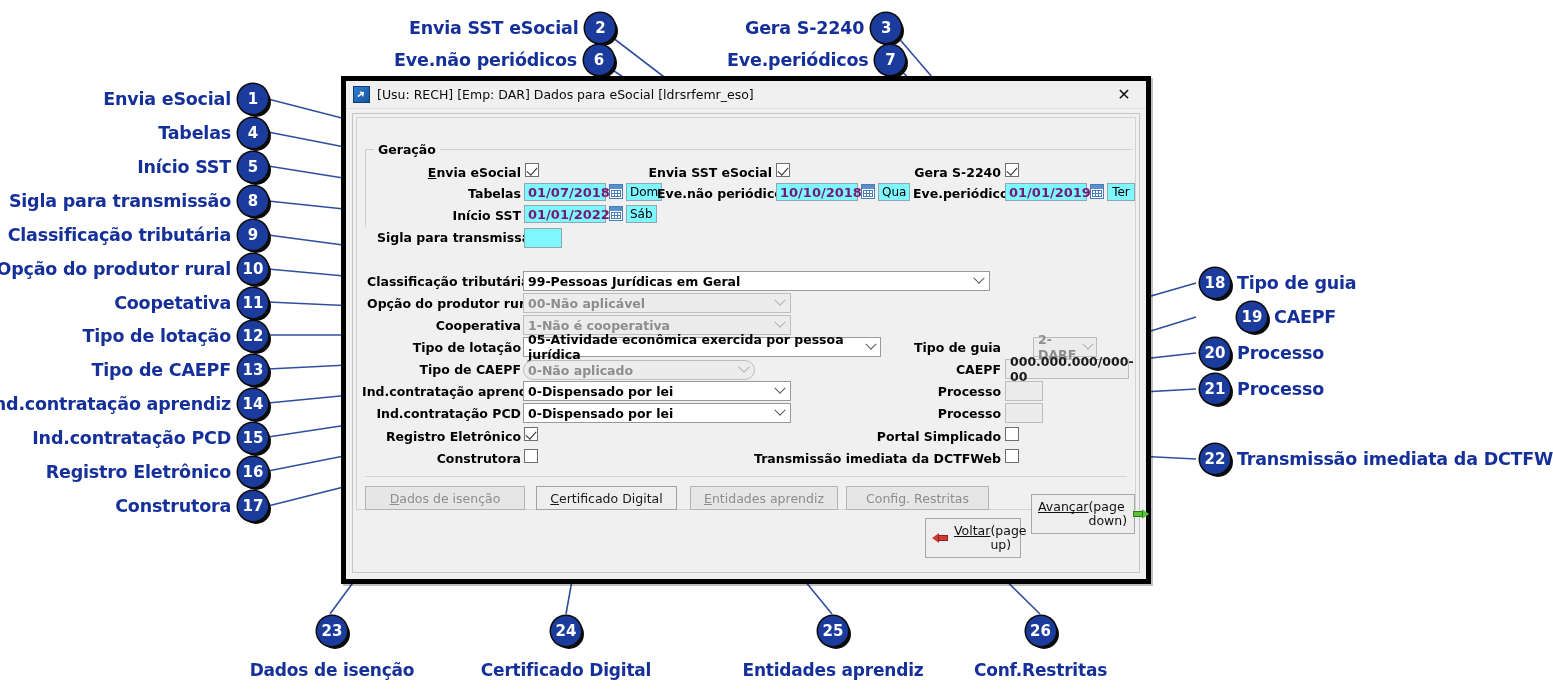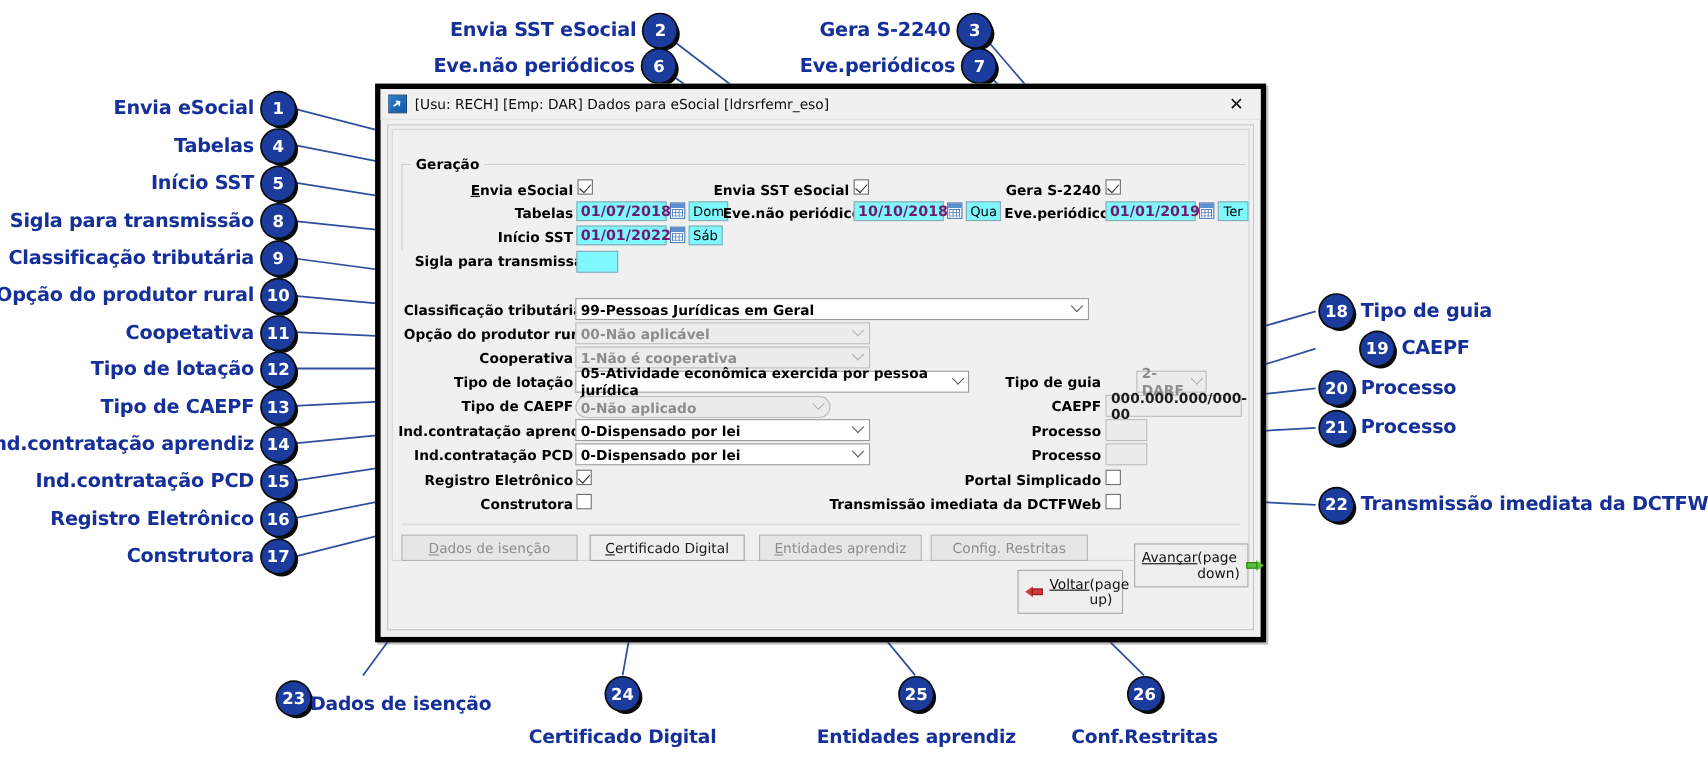--- a/index.html
+++ b/index.html
@@ -320,21 +320,21 @@
   </div>
   <div class="ann right" style="left:1200px;top:374px;">
     <span class="badge">21</span>
     <span class="txt">Processo</span>
   </div>
   <div class="ann right" style="left:1200px;top:444px;">
     <span class="badge">22</span>
     <span class="txt">Transmissão imediata da DCTFWEB</span>
   </div>
 
-  <div class="ann stack" style="left:252px;top:616px;flex-direction:row;align-items:flex-end;width:160px;">
+  <div class="ann stack" style="left:252px;top:616px;flex-direction:column;align-items:center;width:160px;">
     <span class="badge">23</span>
     <span class="txt" style="margin-top:14px;">Dados de isenção</span>
   </div>
   <div class="ann stack" style="left:486px;top:616px;flex-direction:column;align-items:center;width:160px;">
     <span class="badge">24</span>
     <span class="txt" style="margin-top:14px;">Certificado Digital</span>
   </div>
   <div class="ann stack" style="left:753px;top:616px;flex-direction:column;align-items:center;width:160px;">
     <span class="badge">25</span>
     <span class="txt" style="margin-top:14px;">Entidades aprendiz</span>

